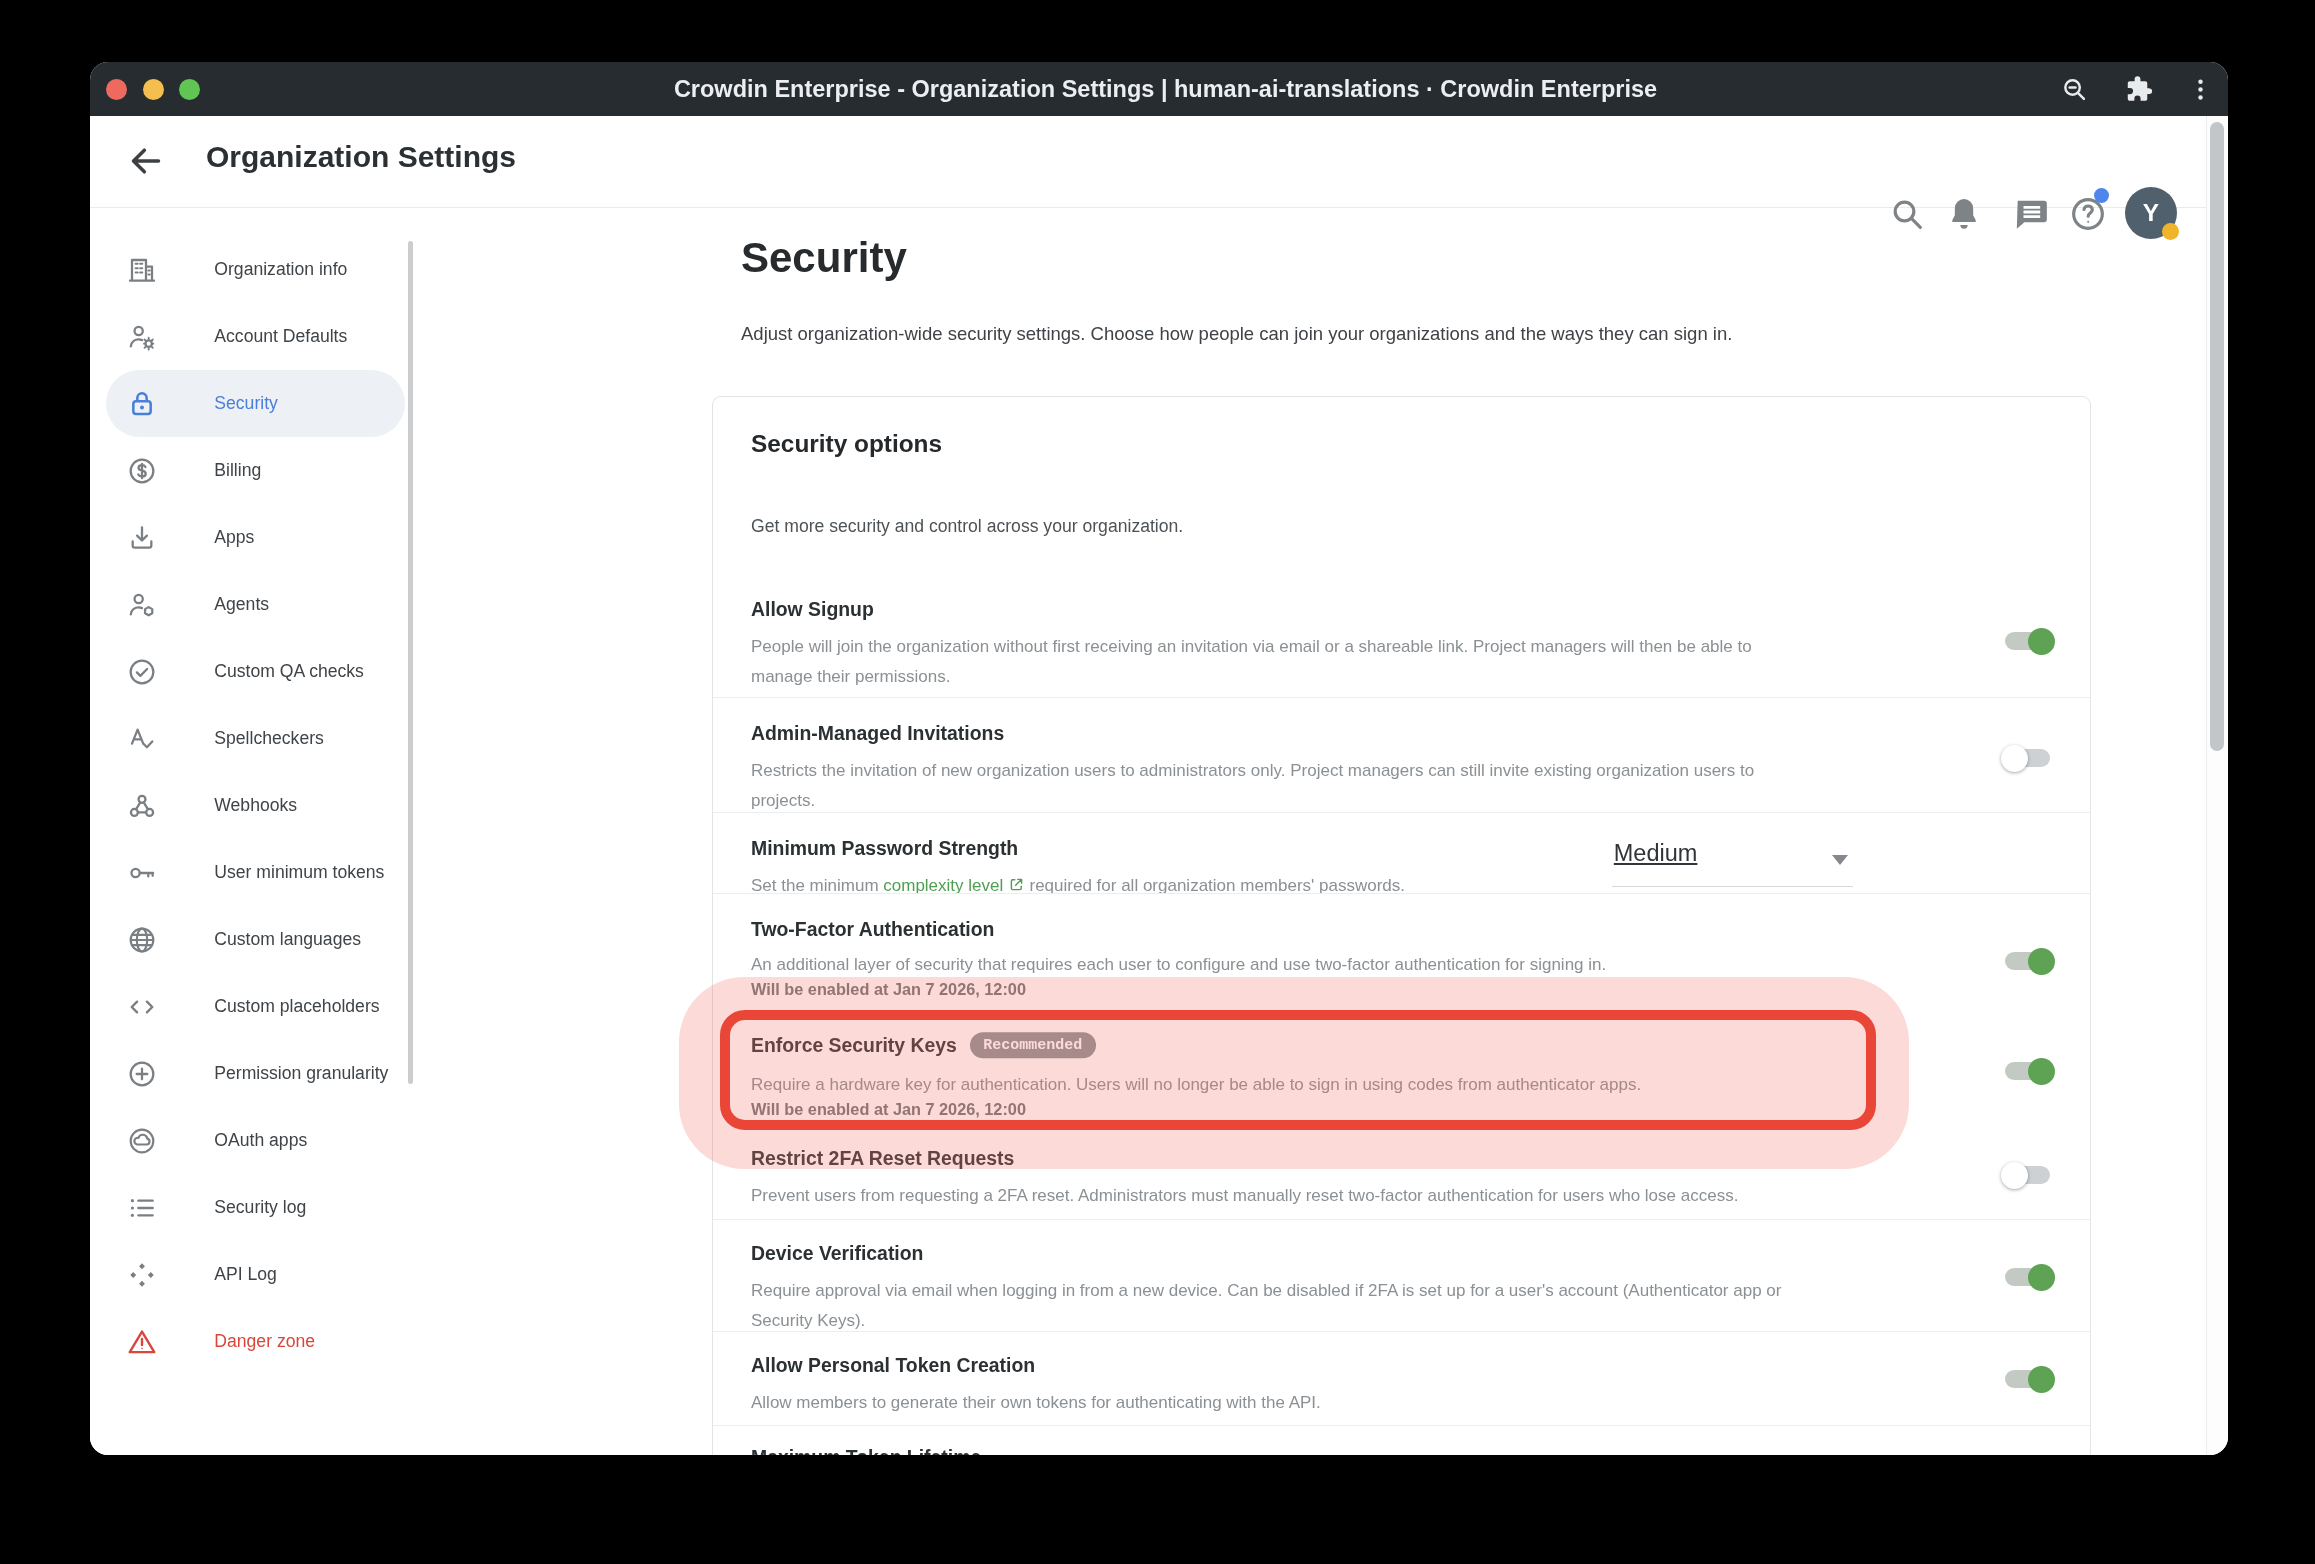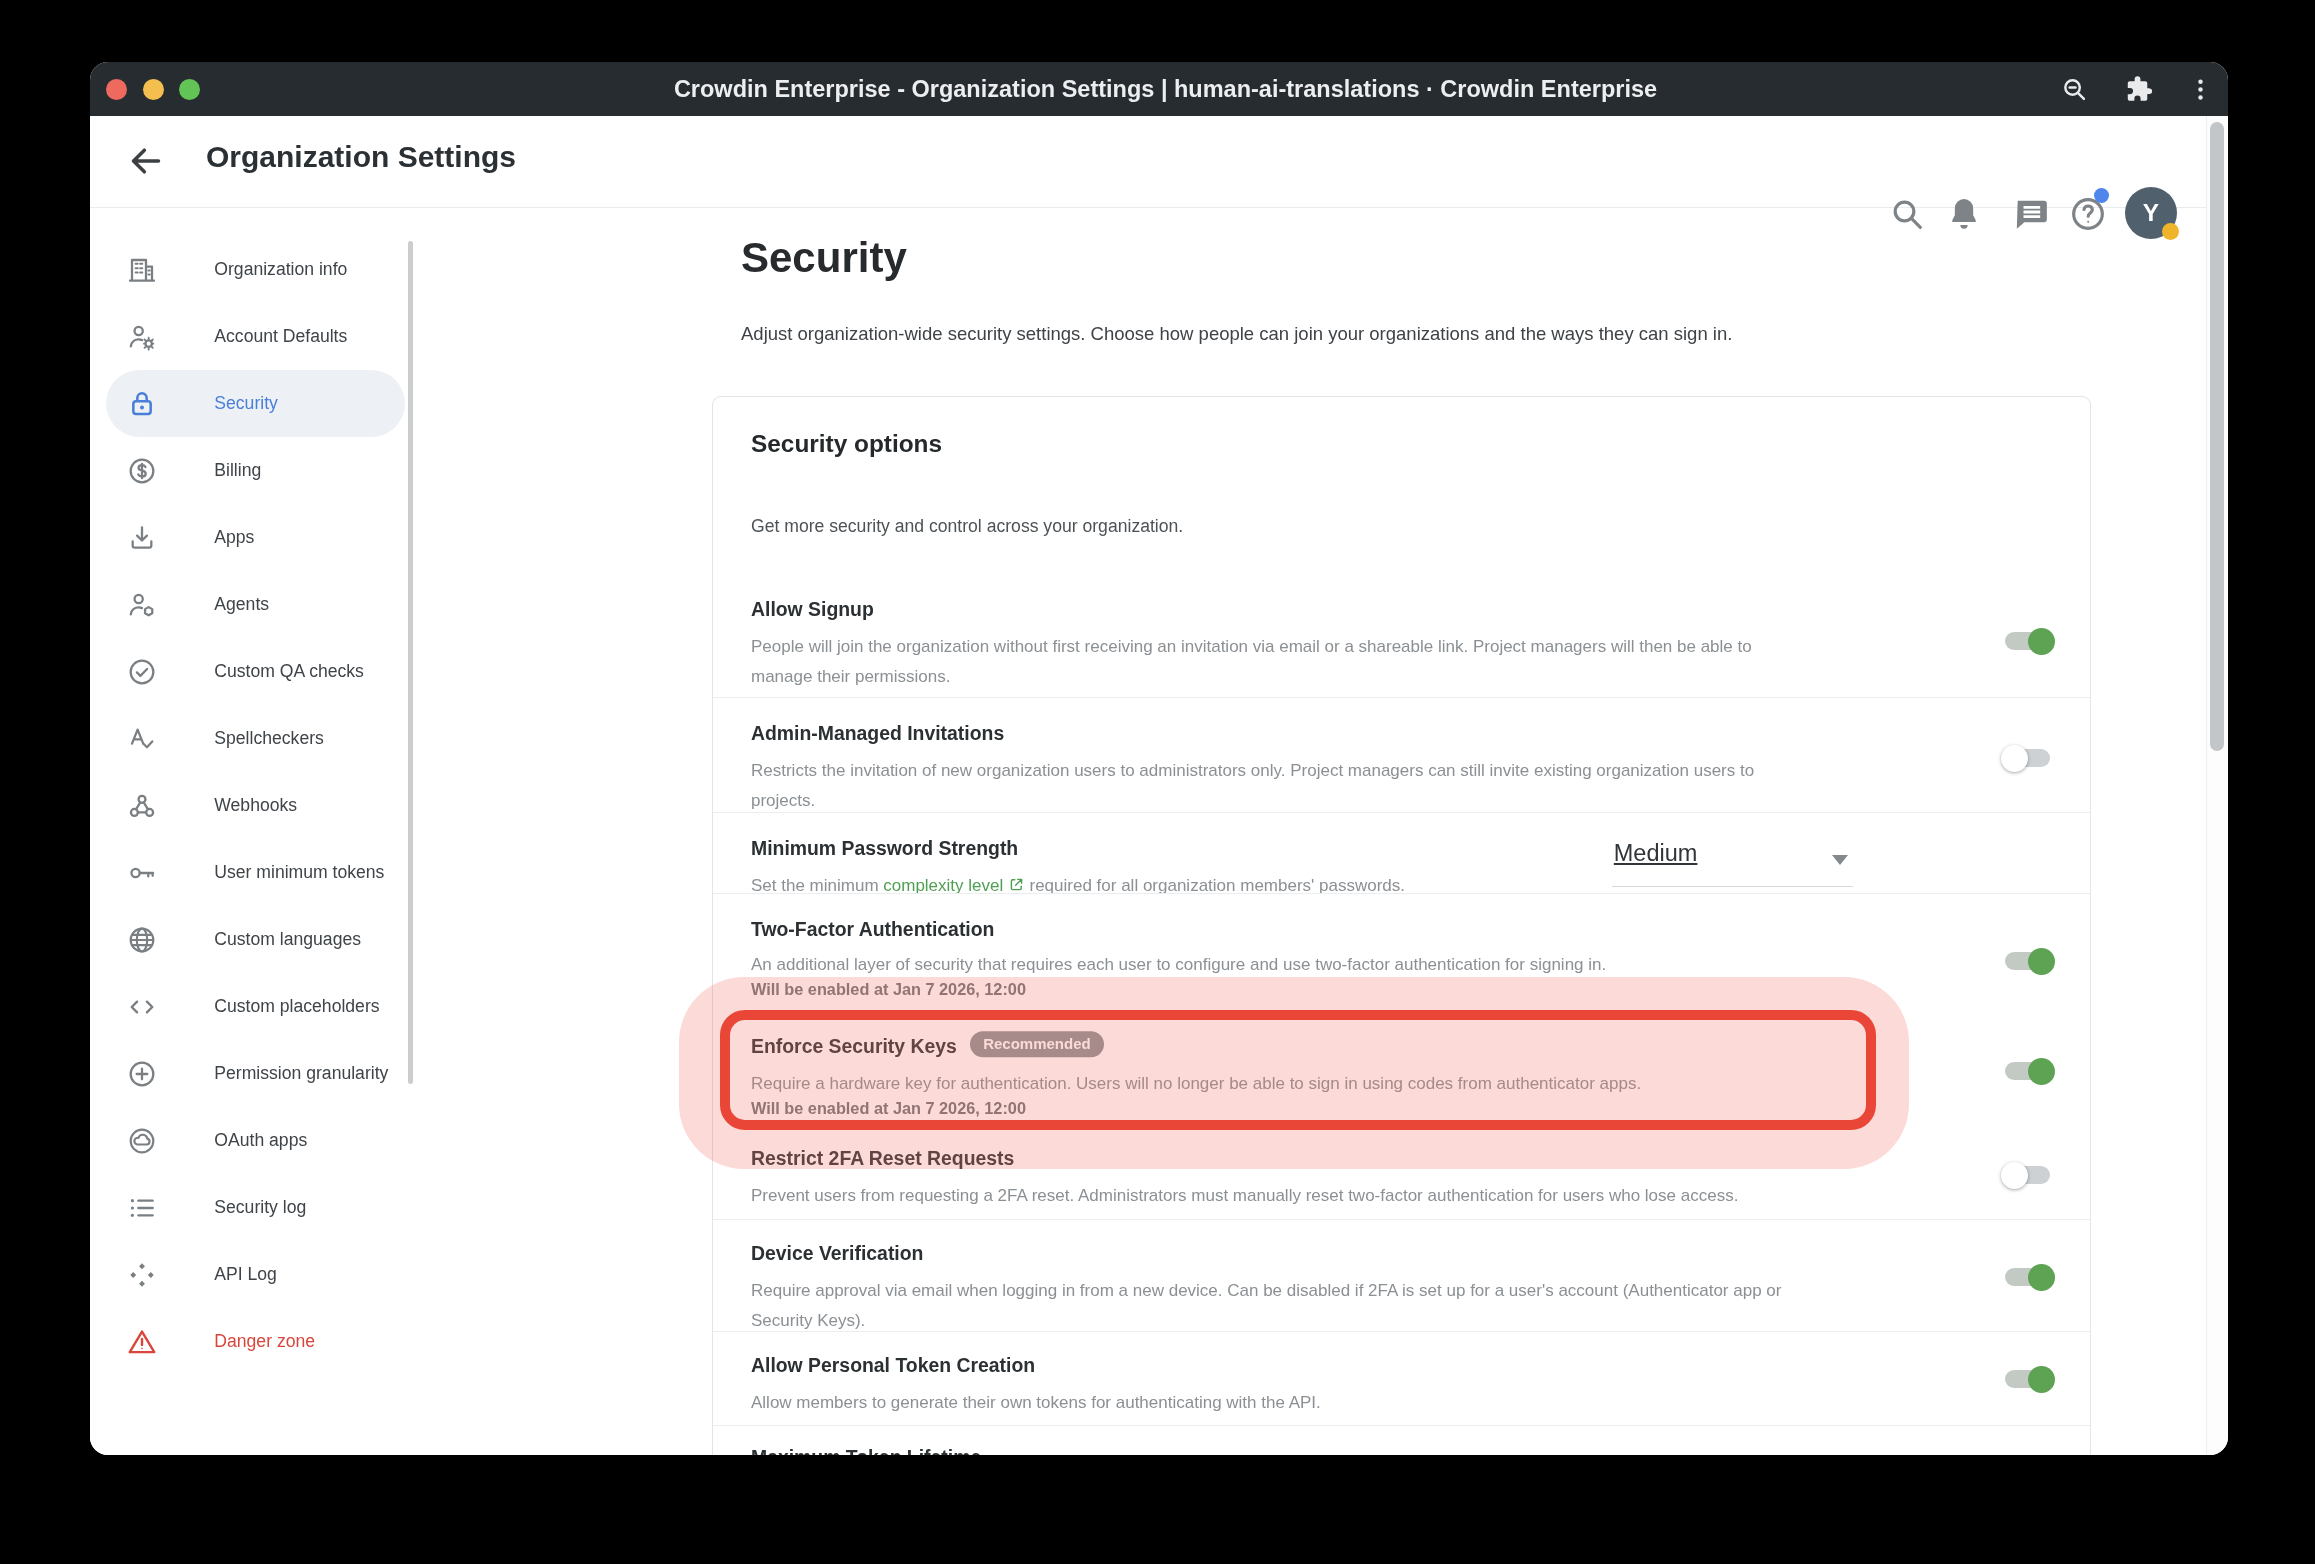--- a/index.html
+++ b/index.html
@@ -41,21 +41,21 @@
   .main-sub{position:absolute;left:651px;top:261px;font-size:18.5px;color:#3f4347;}
   .card{position:absolute;left:622px;top:334px;width:1379px;height:1140px;border:1.4px solid #e2e4e6;border-radius:9px;background:#fff;box-sizing:border-box;}
   .card-title{position:absolute;left:38px;top:33px;font-size:24.4px;font-weight:700;color:#25292c;}
   .card-sub{position:absolute;left:38px;top:119px;font-size:17.6px;color:#4d5256;}
   .row{position:absolute;left:0;width:100%;box-sizing:border-box;padding:23.5px 40px 0 38px;}
   .row.bt{border-top:1.4px solid #ebedee;}
   .row-title{font-size:19.4px;font-weight:700;color:#2b3033;}
   .row-desc{font-size:17px;line-height:30px;color:#8b9094;margin-top:11px;max-width:1036px;}
   .row-note{font-size:16.3px;font-weight:700;color:#6e7377;}
   .badge{display:inline-block;background:#8d9397;color:#fff;font-size:15px;font-weight:600;
-    padding:4.5px 13.6px;border-radius:14.5px;margin-left:12.7px;transform:translateY(-2.7px);}
+    padding:4.5px 13.6px;border-radius:14.5px;margin-left:12.7px;transform:translateY(-2.7px);font-family:Liberation Mono, monospace;}
   .lnk{color:#4f9f52;cursor:pointer;}
   .lnk svg{display:inline-block;vertical-align:-2.7px;margin-left:4.5px;}
   .toggle{position:absolute;right:40px;width:45px;height:18px;border-radius:9px;background:#cdd1d4;cursor:pointer;}
   .toggle .knob{position:absolute;top:-4.5px;width:27px;height:27px;border-radius:50%;}
   .toggle.on{background:#c2cac3;}
   .toggle.on .knob{right:-5.4px;background:#5ea254;}
   .toggle:not(.on) .knob{left:-3.6px;background:#fff;box-shadow:0 0.9px 3.6px rgba(0,0,0,.35);}
   .t1{top:58px;} .t2{top:51px;} .t4{top:58px;} .t5{top:52px;} .t6{top:35px;} .t7{top:48px;} .t8{top:38px;}
   .select{position:absolute;left:899px;top:22px;width:241px;height:51px;border-bottom:1.4px solid #d6d9dc;cursor:pointer;}
   .select .val{position:absolute;left:1.8px;top:5.4px;font-size:23.5px;color:#303539;text-decoration:underline;}

